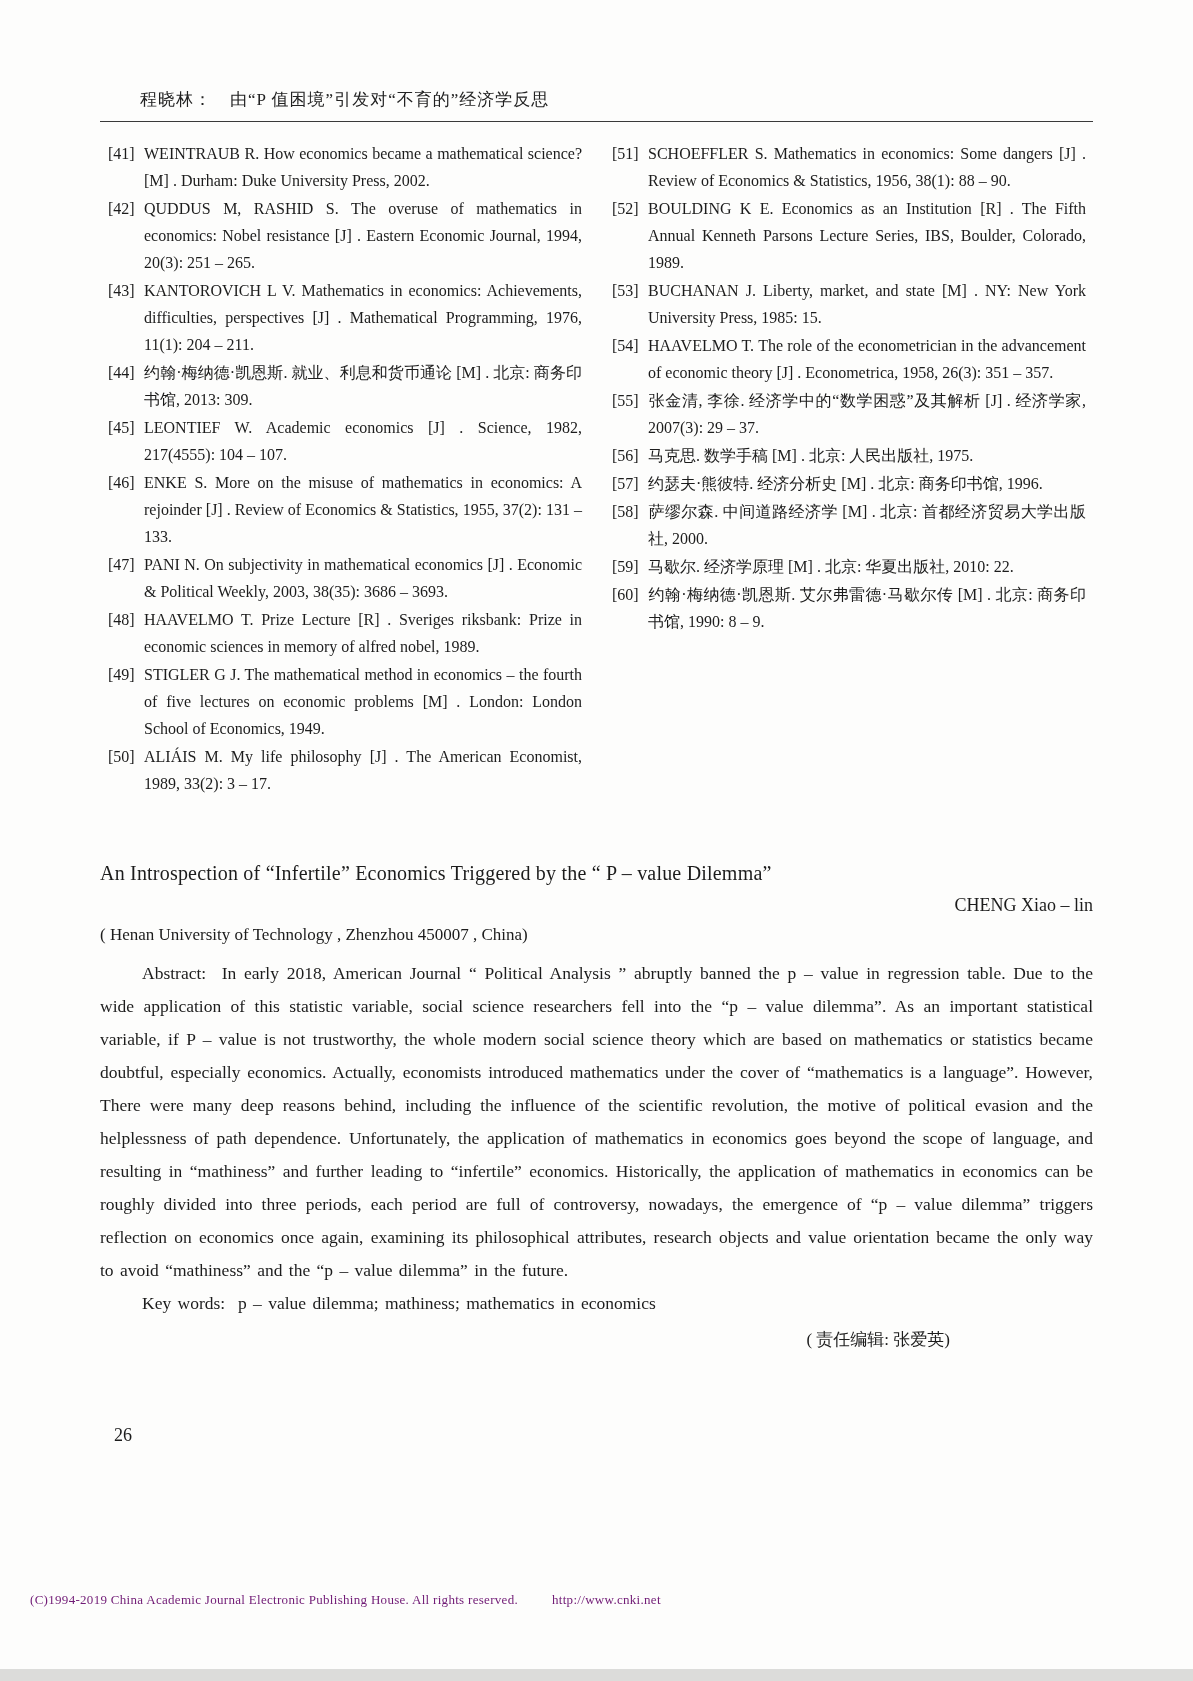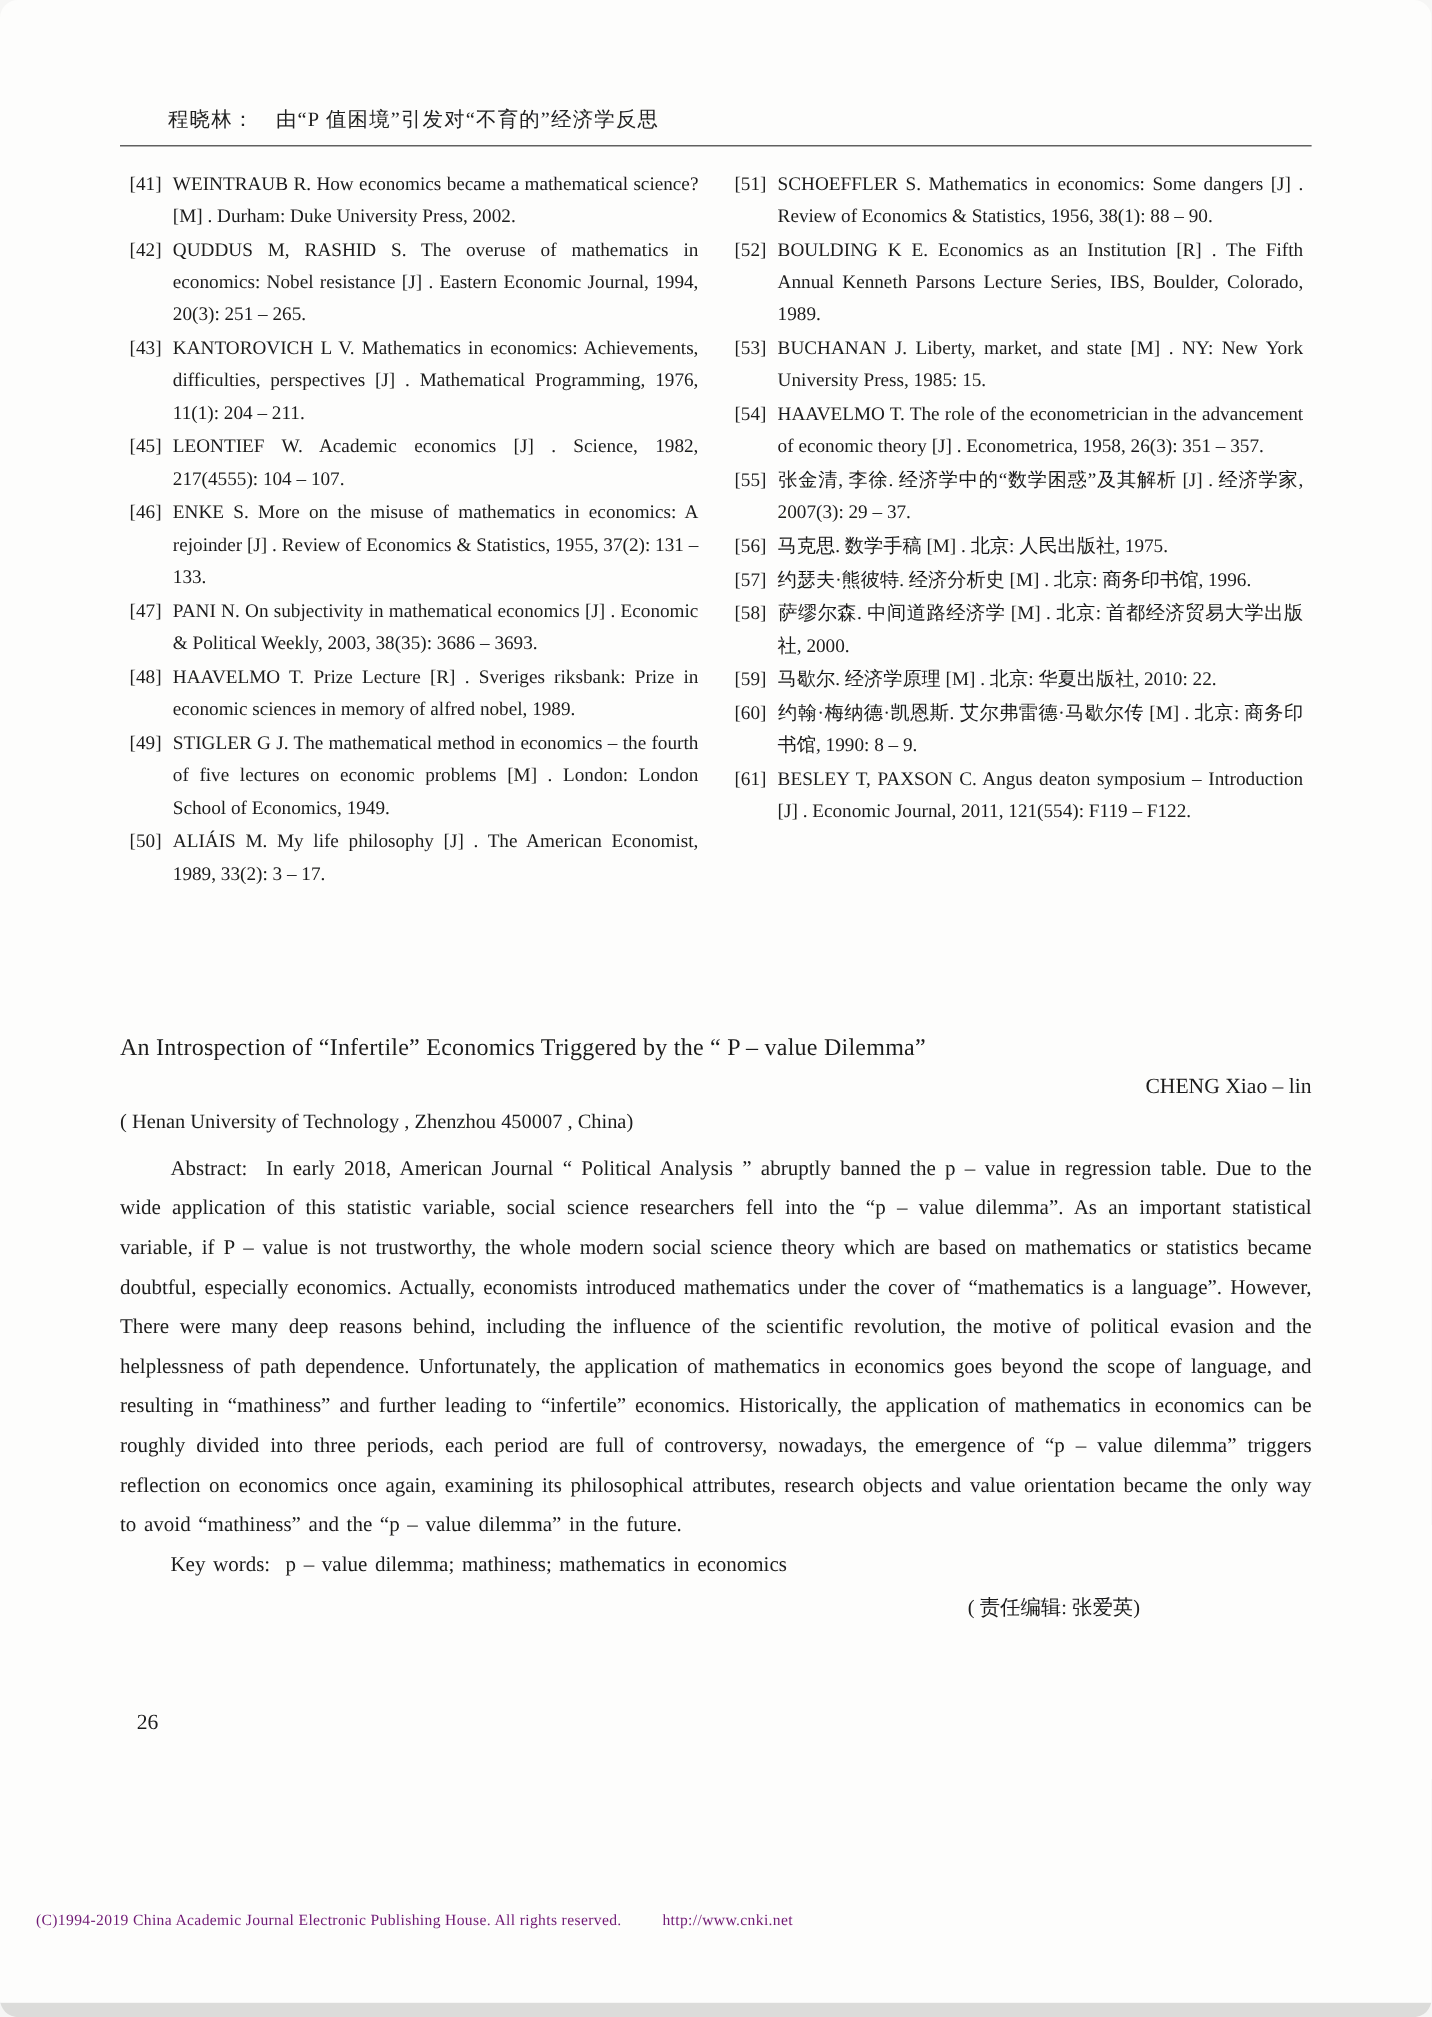--- a/index.html
+++ b/index.html
@@ -4,21 +4,20 @@
 <style>
   html,body{margin:0;padding:0;background:#f6f6f5;}
   .page{
     position:relative;
     width:1193px;height:1681px;
     margin:0 auto;
     background:#fdfdfc;
     font-family:"Liberation Serif","DejaVu Serif",serif;
     color:#1c1c1c;
     overflow:hidden;
-    border-radius:15px;
   }
   
   .running-head{
     position:absolute;left:140px;top:88px;
     font-size:17px;letter-spacing:1px;
     font-family:"Liberation Serif","DejaVu Serif",serif;
     color:#222;
   }
   .head-rule{
     position:absolute;left:100px;top:121px;
@@ -96,20 +95,21 @@
   <div class="head-rule"></div>
 
   <section class="refs">
     <div class="ref-col">
     <p class="ref"><span class="ref-num">[41]</span><span>WEINTRAUB R. How economics became a mathematical science? [M] . Durham: Duke University Press, 2002.</span></p>
 
     <p class="ref"><span class="ref-num">[42]</span><span>QUDDUS M, RASHID S. The overuse of mathematics in economics: Nobel resistance [J] . Eastern Economic Journal, 1994, 20(3): 251 – 265.</span></p>
 
     <p class="ref"><span class="ref-num">[43]</span><span>KANTOROVICH L V. Mathematics in economics: Achievements, difficulties, perspectives [J] . Mathematical Programming, 1976, 11(1): 204 – 211.</span></p>
 
+    <p class="ref"><span class="ref-num">[44]</span><span>约翰·梅纳德·凯恩斯. 就业、利息和货币通论 [M] . 北京: 商务印书馆, 2013: 309.</span></p>
 
     <p class="ref"><span class="ref-num">[45]</span><span>LEONTIEF W. Academic economics [J] . Science, 1982, 217(4555): 104 – 107.</span></p>
 
     <p class="ref"><span class="ref-num">[46]</span><span>ENKE S. More on the misuse of mathematics in economics: A rejoinder [J] . Review of Economics &amp; Statistics, 1955, 37(2): 131 – 133.</span></p>
 
     <p class="ref"><span class="ref-num">[47]</span><span>PANI N. On subjectivity in mathematical economics [J] . Economic &amp; Political Weekly, 2003, 38(35): 3686 – 3693.</span></p>
 
     <p class="ref"><span class="ref-num">[48]</span><span>HAAVELMO T. Prize Lecture [R] . Sveriges riksbank: Prize in economic sciences in memory of alfred nobel, 1989.</span></p>
 
     <p class="ref"><span class="ref-num">[49]</span><span>STIGLER G J. The mathematical method in economics – the fourth of five lectures on economic problems [M] . London: London School of Economics, 1949.</span></p>
@@ -130,21 +130,20 @@
     <p class="ref"><span class="ref-num">[56]</span><span>马克思. 数学手稿 [M] . 北京: 人民出版社, 1975.</span></p>
 
     <p class="ref"><span class="ref-num">[57]</span><span>约瑟夫·熊彼特. 经济分析史 [M] . 北京: 商务印书馆, 1996.</span></p>
 
     <p class="ref"><span class="ref-num">[58]</span><span>萨缪尔森. 中间道路经济学 [M] . 北京: 首都经济贸易大学出版社, 2000.</span></p>
 
     <p class="ref"><span class="ref-num">[59]</span><span>马歇尔. 经济学原理 [M] . 北京: 华夏出版社, 2010: 22.</span></p>
 
     <p class="ref"><span class="ref-num">[60]</span><span>约翰·梅纳德·凯恩斯. 艾尔弗雷德·马歇尔传 [M] . 北京: 商务印书馆, 1990: 8 – 9.</span></p>
 
-    <p class="ref"><span class="ref-num">[61]</span><span>BESLEY T, PAXSON C. Angus deaton symposium – Introduction [J] . Economic Journal, 2011, 121(554): F119 – F122.</span></p>
   </div>
   </section>
 
   <section class="english">
     <h1 class="en-title">An Introspection of “Infertile” Economics Triggered by the “ P – value Dilemma”</h1>
     <div class="en-author">CHENG Xiao – lin</div>
     <div class="en-affil">( Henan University of Technology , Zhenzhou 450007 , China)</div>
     <p class="en-abstract"><span>Abstract:</span>&nbsp; <span>In early 2018, American Journal “ Political Analysis ” abruptly banned the p – value in regression table. Due to the wide application of this statistic variable, social science researchers fell into the “p – value dilemma”. As an important statistical variable, if P – value is not trustworthy, the whole modern social science theory which are based on mathematics or statistics became doubtful, especially economics. Actually, economists introduced mathematics under the cover of “mathematics is a language”. However, There were many deep reasons behind, including the influence of the scientific revolution, the motive of political evasion and the helplessness of path dependence. Unfortunately, the application of mathematics in economics goes beyond the scope of language, and resulting in “mathiness” and further leading to “infertile” economics. Historically, the application of mathematics in economics can be roughly divided into three periods, each period are full of controversy, nowadays, the emergence of “p – value dilemma” triggers reflection on economics once again, examining its philosophical attributes, research objects and value orientation became the only way to avoid “mathiness” and the “p – value dilemma” in the future.</span></p>
     <p class="en-keywords"><span>Key words:</span>&nbsp; <span>p – value dilemma; mathiness; mathematics in economics</span></p>
     <div class="editor-note">( 责任编辑: 张爱英)</div>

